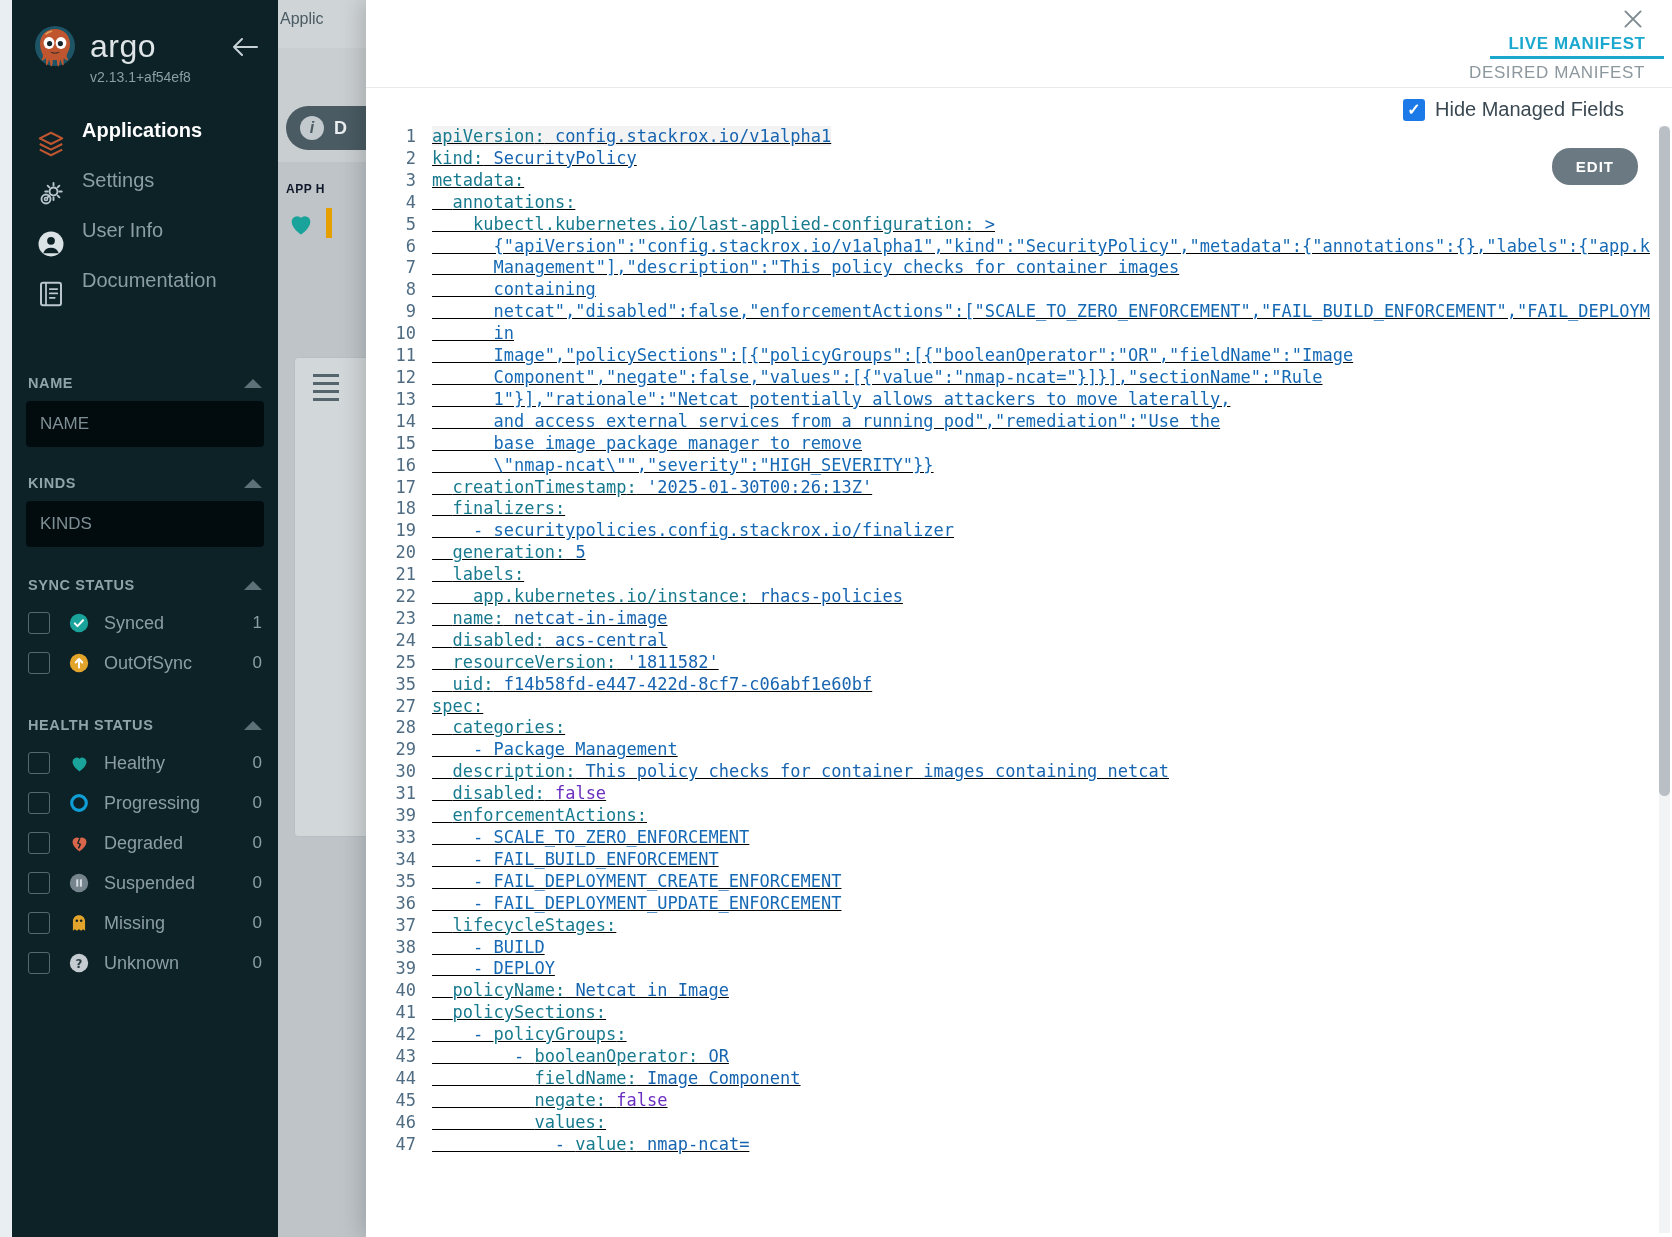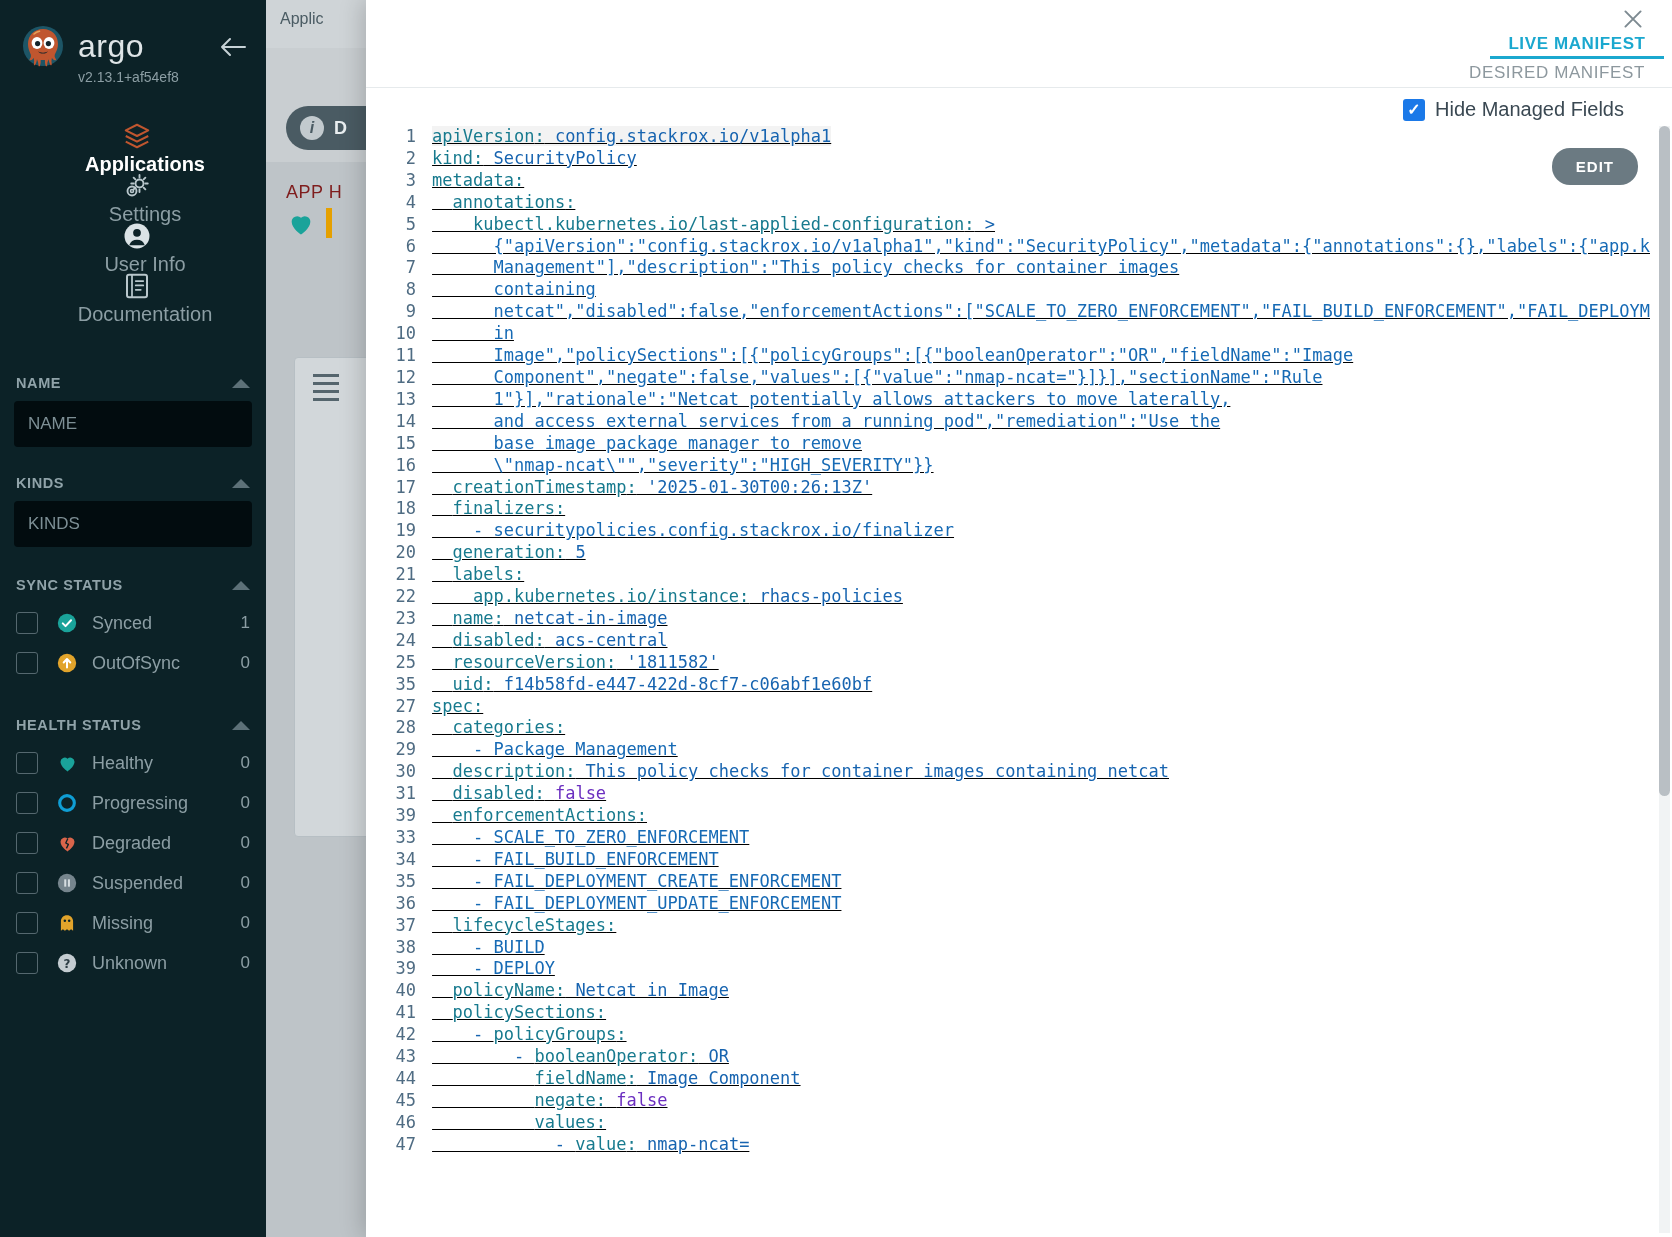--- a/index.html
+++ b/index.html
@@ -6,21 +6,21 @@
   html, body {
     width: 1672px; height: 1237px;
     overflow: hidden;
     font-family: "Liberation Sans", sans-serif;
     background: #e9eef2;
   }
   #app { position: relative; width: 1672px; height: 1237px; }
 
   
   .sidebar {
-    position: absolute; left: 0; top: 0;
+    position: absolute; left: 12px; top: 0;
     width: 266px; height: 1237px;
     background: #0c2227;
     color: #8fa2a8;
     z-index: 2;
   }
   .sb-head { display: flex; align-items: flex-start; padding: 22px 18px 0 14px; }
   .sb-logo-mark { width: 58px; height: 58px; flex: 0 0 58px; position: relative; }
   .sb-brand { margin-left: 6px; padding-top: 8px; flex: 1; }
   .sb-brand-name {
     font-size: 32px; letter-spacing: 0.5px; color: #dfe5e7;
@@ -28,22 +28,22 @@
   }
   .sb-version { font-size: 14px; color: #8c9ea4; margin-top: 7px; }
   .sb-collapse {
     width: 30px; height: 30px; margin-top: 14px;
     color: #c6d2d6; font-size: 26px; line-height: 28px; text-align: center;
     cursor: pointer;
   }
 
   .sb-nav { margin-top: 34px; }
   .sb-item {
-    display: flex; align-items: center;
-    height: 50px; padding-left: 12px; cursor: pointer; flex-direction: column;
+    display: flex; 
+    height: 50px; padding-left: 24px; cursor: pointer;
   }
   .sb-ico { width: 34px; flex: 0 0 34px; display: flex; align-items: center; }
   .sb-label { font-size: 20px; margin-left: 12px; color: #8c9ea4; }
   .sb-item.active .sb-label { color: #ffffff; font-weight: bold; }
 
   .sb-filters { margin-top: 42px; padding: 0 14px; }
   .flt-head {
     display: flex; align-items: center; justify-content: space-between;
     padding: 14px 2px 10px 2px;
   }
@@ -93,21 +93,21 @@
     height: 44px; min-width: 120px; border-radius: 22px;
     background: #4a5b63; display: flex; align-items: center; padding: 0 14px;
   }
   .bg-pill .ic {
     width: 24px; height: 24px; border-radius: 50%; background: #c2cace;
     color: #4a5b63; font-size: 16px; font-style: italic; font-weight: bold;
     text-align: center; line-height: 24px;
   }
   .bg-pill .tx { margin-left: 10px; color: #e9eef0; font-size: 18px; font-weight: bold; }
   .bg-sect { position: absolute; left: 0; top: 162px; width: 100%; bottom: 0; background: #bec4c8; }
-  .bg-sect-title { position: absolute; left: 20px; top: 20px; font-size: 18px; font-weight: normal; color: #7f1d1d; letter-spacing: .5px; }
+  .bg-sect-title { position: absolute; left: 20px; top: 20px; font-size: 12px; font-weight: bold; color: #0f172a; letter-spacing: .5px; }
   .bg-heart { position: absolute; left: 20px; top: 48px; }
   .bg-bar { position: absolute; left: 60px; top: 46px; width: 6px; height: 30px; background: #e5a000; }
   .bg-card {
     position: absolute; left: 28px; top: 195px; width: 220px; height: 480px;
     background: #d2d7da; border: 1px solid #b7bfc4; border-radius: 4px;
   }
   .bg-card .lines { position: absolute; left: 18px; top: 16px; }
   .bg-card .lines i { display: block; width: 26px; height: 3px; background: #55656d; margin-bottom: 5px; }
 
   

